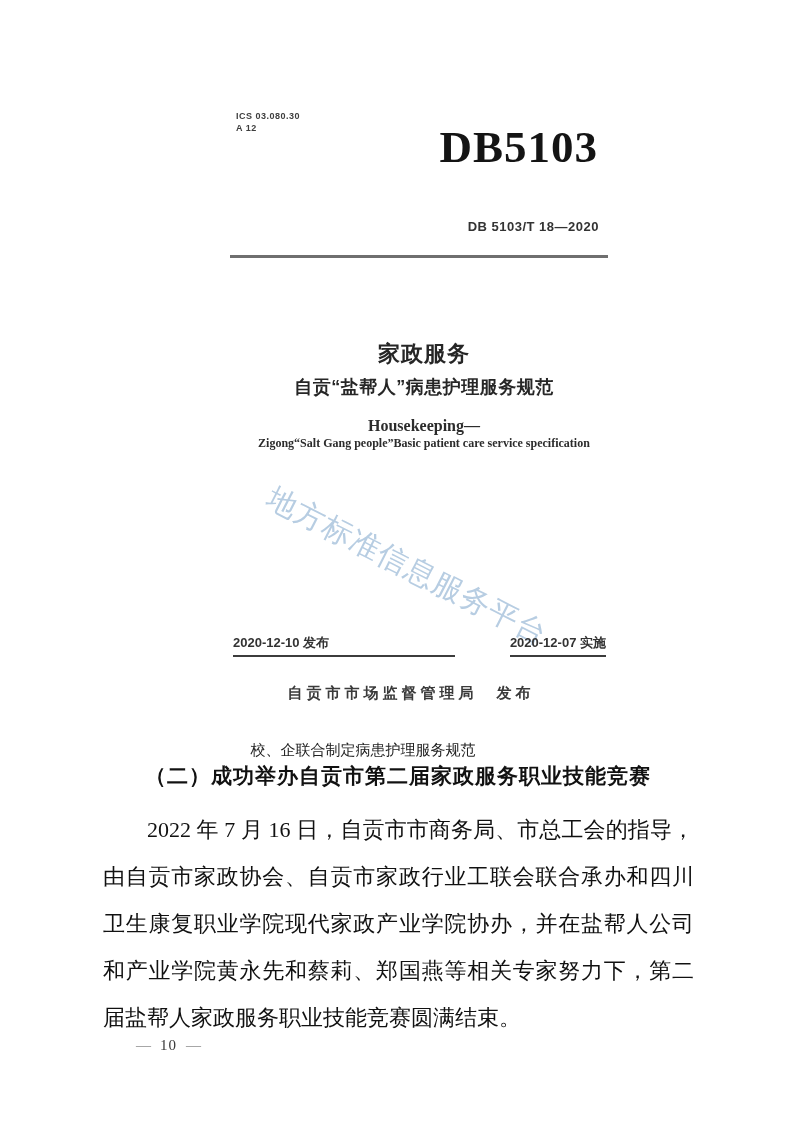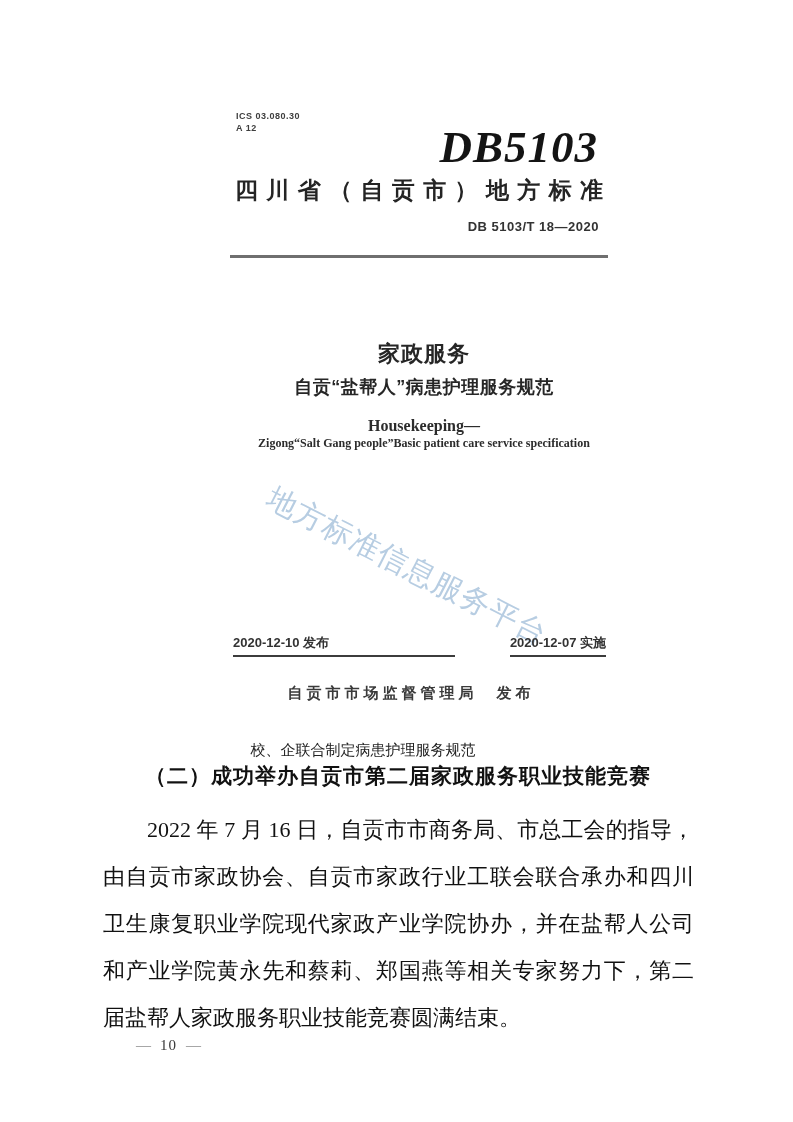--- a/index.html
+++ b/index.html
@@ -20,21 +20,21 @@
   .ics{
     position:absolute; top:4px; left:6px;
     font-family:"Liberation Sans","DejaVu Sans",sans-serif;
     font-size:9px; line-height:12px; font-weight:bold;
     color:#3d3d3d; letter-spacing:.5px;
   }
   .db-code{
     position:absolute; top:18px; right:10px;
     font-family:"Liberation Serif","DejaVu Serif",serif;
     font-weight:bold; font-size:45px; line-height:46px;
-    letter-spacing:1px; color:#141414;font-style:italic;
+    letter-spacing:1px; color:#141414;
   }
   .region-title{
     position:absolute; top:71px; left:5px; right:5px;
     font-family:"Liberation Sans","DejaVu Sans",sans-serif;
     font-weight:bold; font-size:23px; line-height:26px;
     color:#242424;
     text-align:justify; text-align-last:justify;
   }
   .doc-number{
     position:absolute; top:113px; right:9px;
@@ -129,21 +129,20 @@
 <div class="sheet">
 
   <section class="cover">
     <div class="ics">
       <div>ICS 03.080.30</div>
       <div>A 12</div>
     </div>
 
     <div class="db-code">DB5103</div>
 
-    <div class="region-title">四川省（自贡市）地方标准</div>
 
     <div class="doc-number">DB 5103/T 18—2020</div>
 
     <div class="rule"></div>
 
     <div class="titles">
       <div class="t1">家政服务</div>
       <div class="t2">自贡“盐帮人”病患护理服务规范</div>
       <div class="en1">Housekeeping—</div>
       <div class="en2">Zigong“Salt Gang people”Basic patient care service specification</div>

